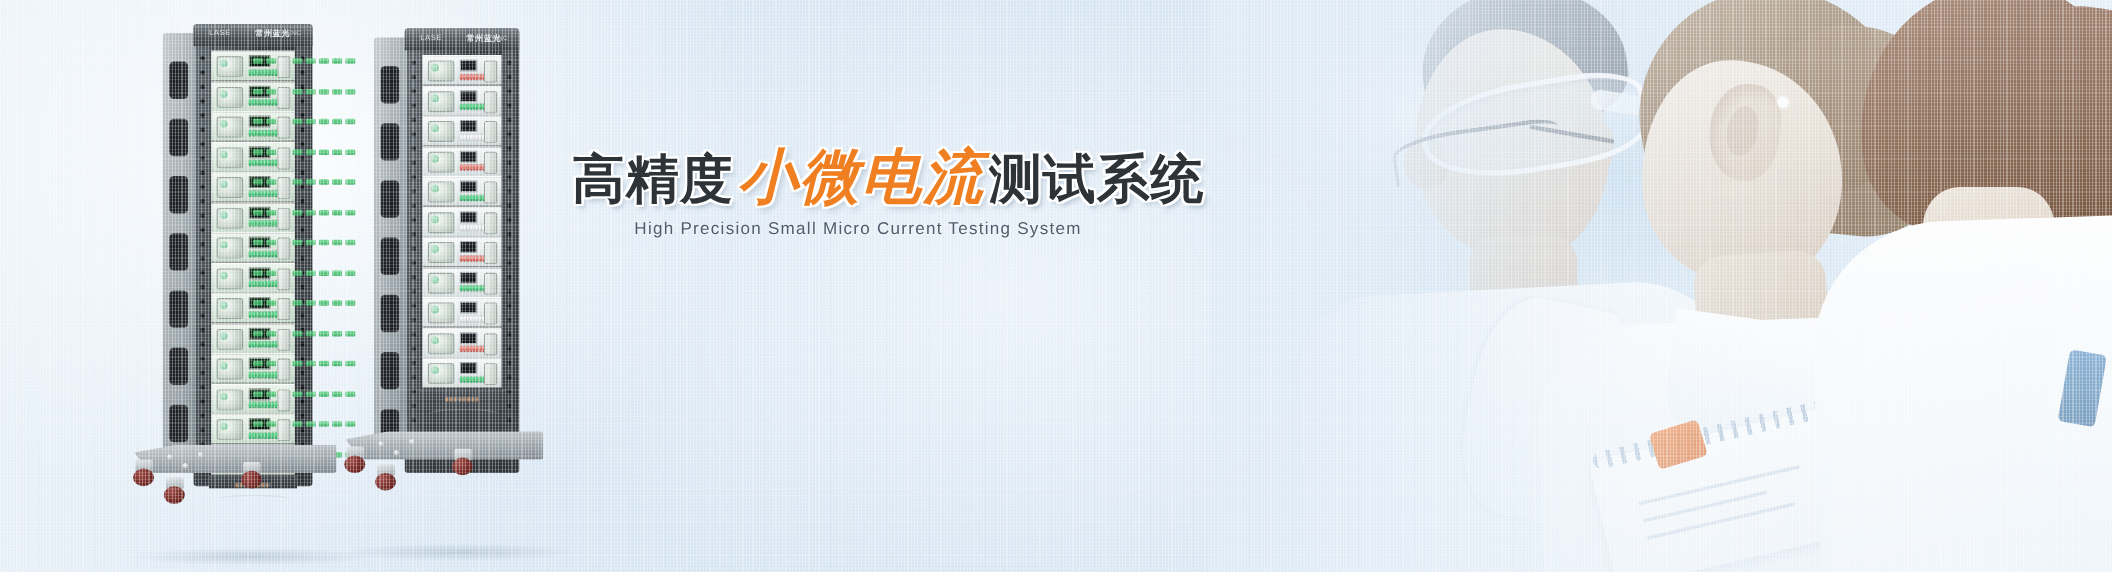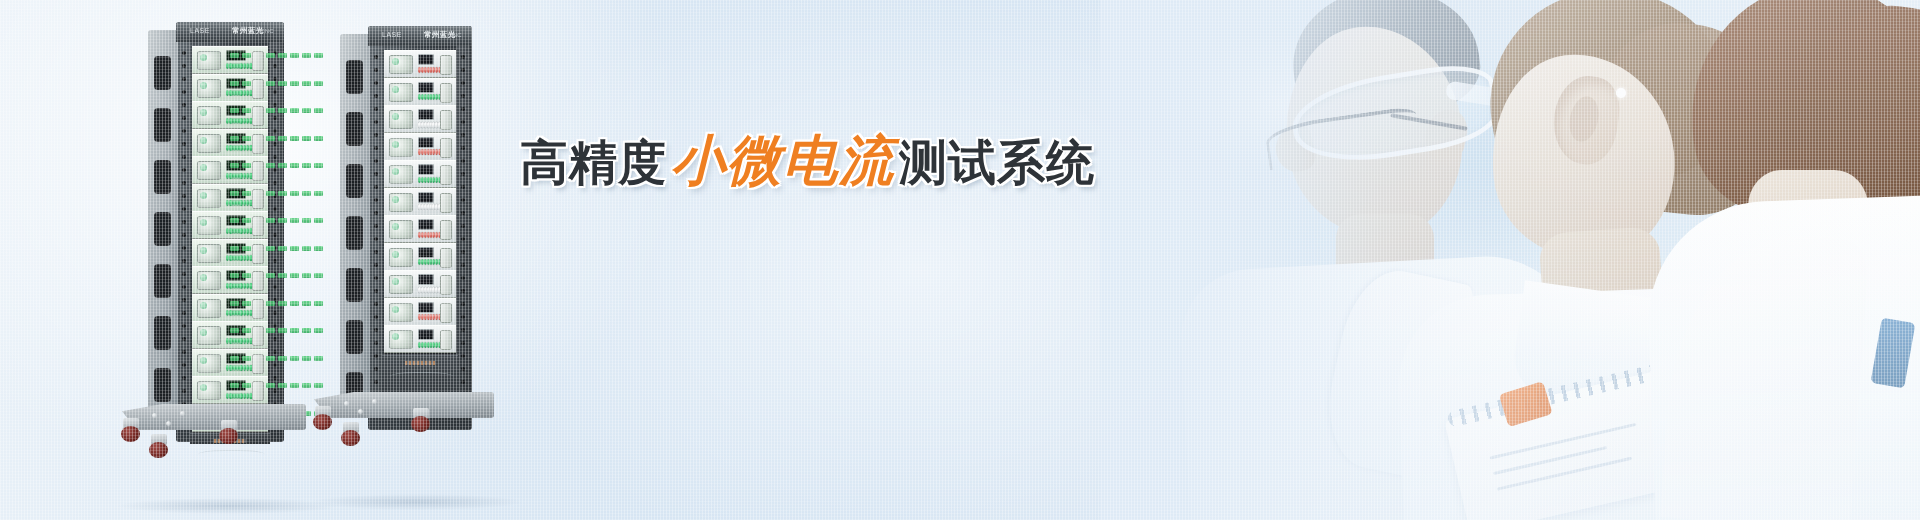--- a/index.html
+++ b/index.html
@@ -1263,15 +1263,16 @@
       </div>
     </div>
 
   <div class="tex-v"></div>
   <div class="tex-h"></div>
 
   <div class="textblock">
     <div class="t-title">
       <span class="dark">高精度</span><span class="accent">小微电流</span><span class="dark">测试系统</span>
     </div>
+    <div class="t-sub">High Precision Small Micro Current Testing System</div>
   </div>
 
 </div>
 
 </body></html>

